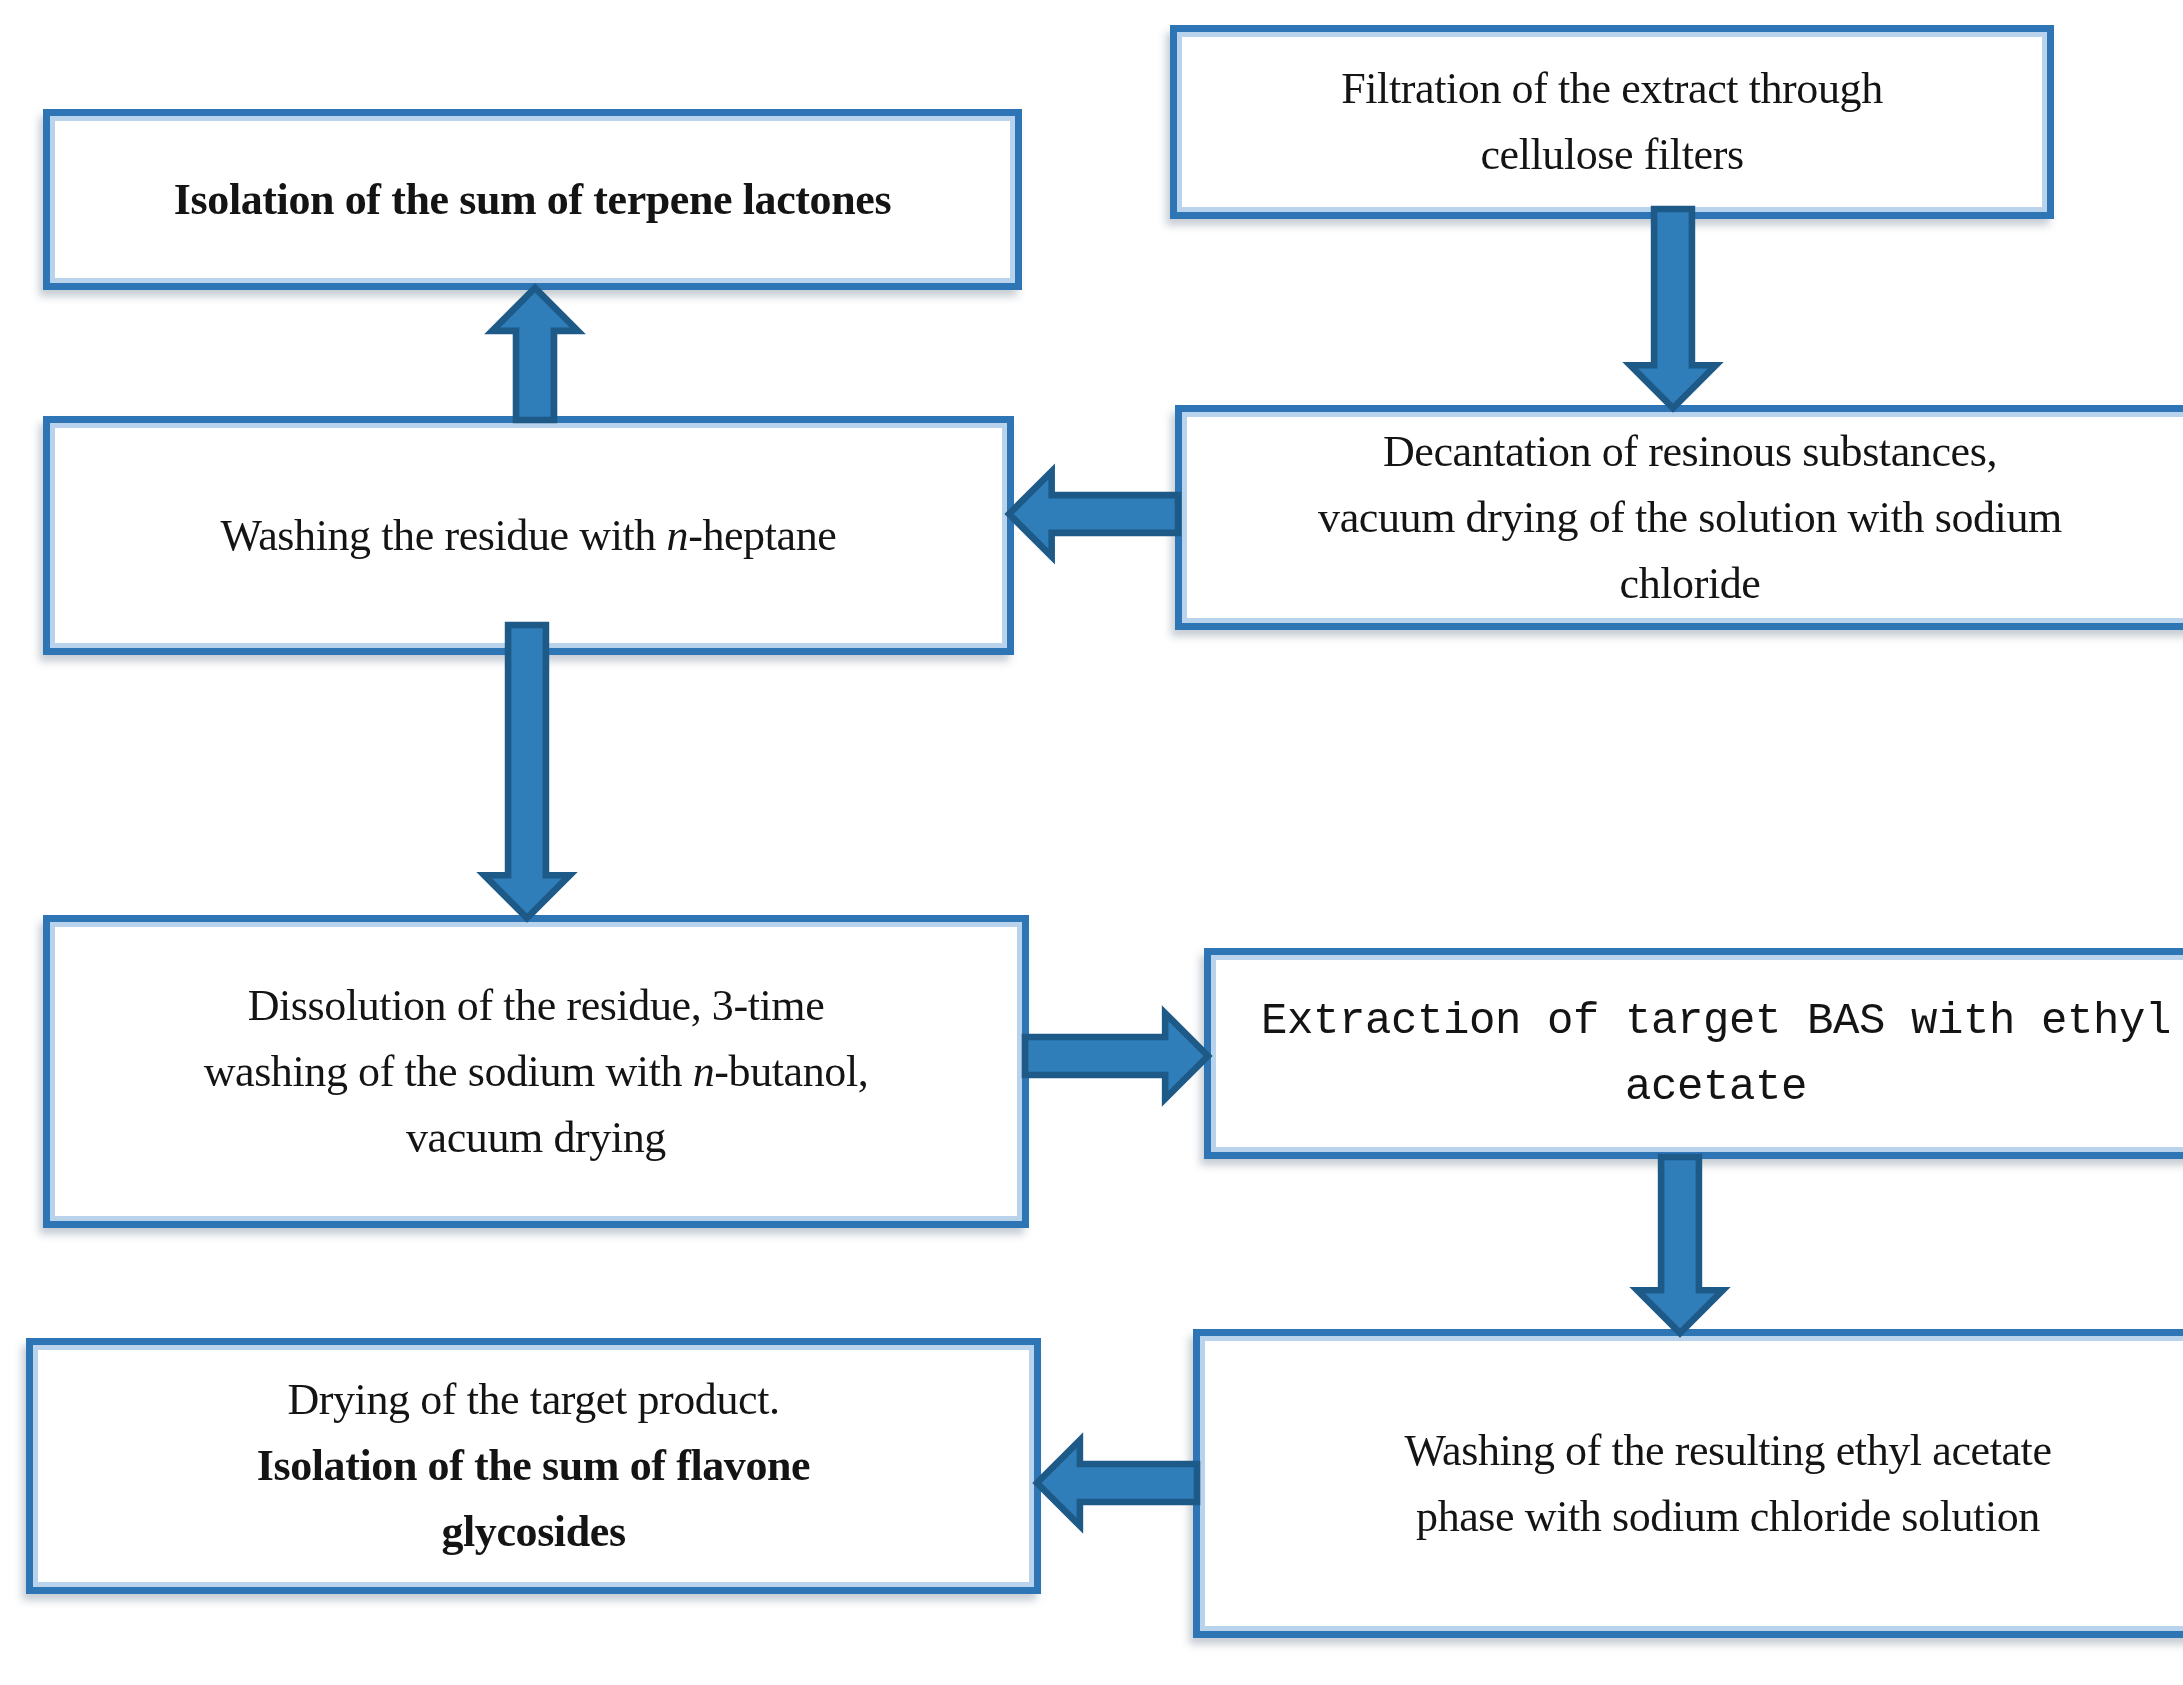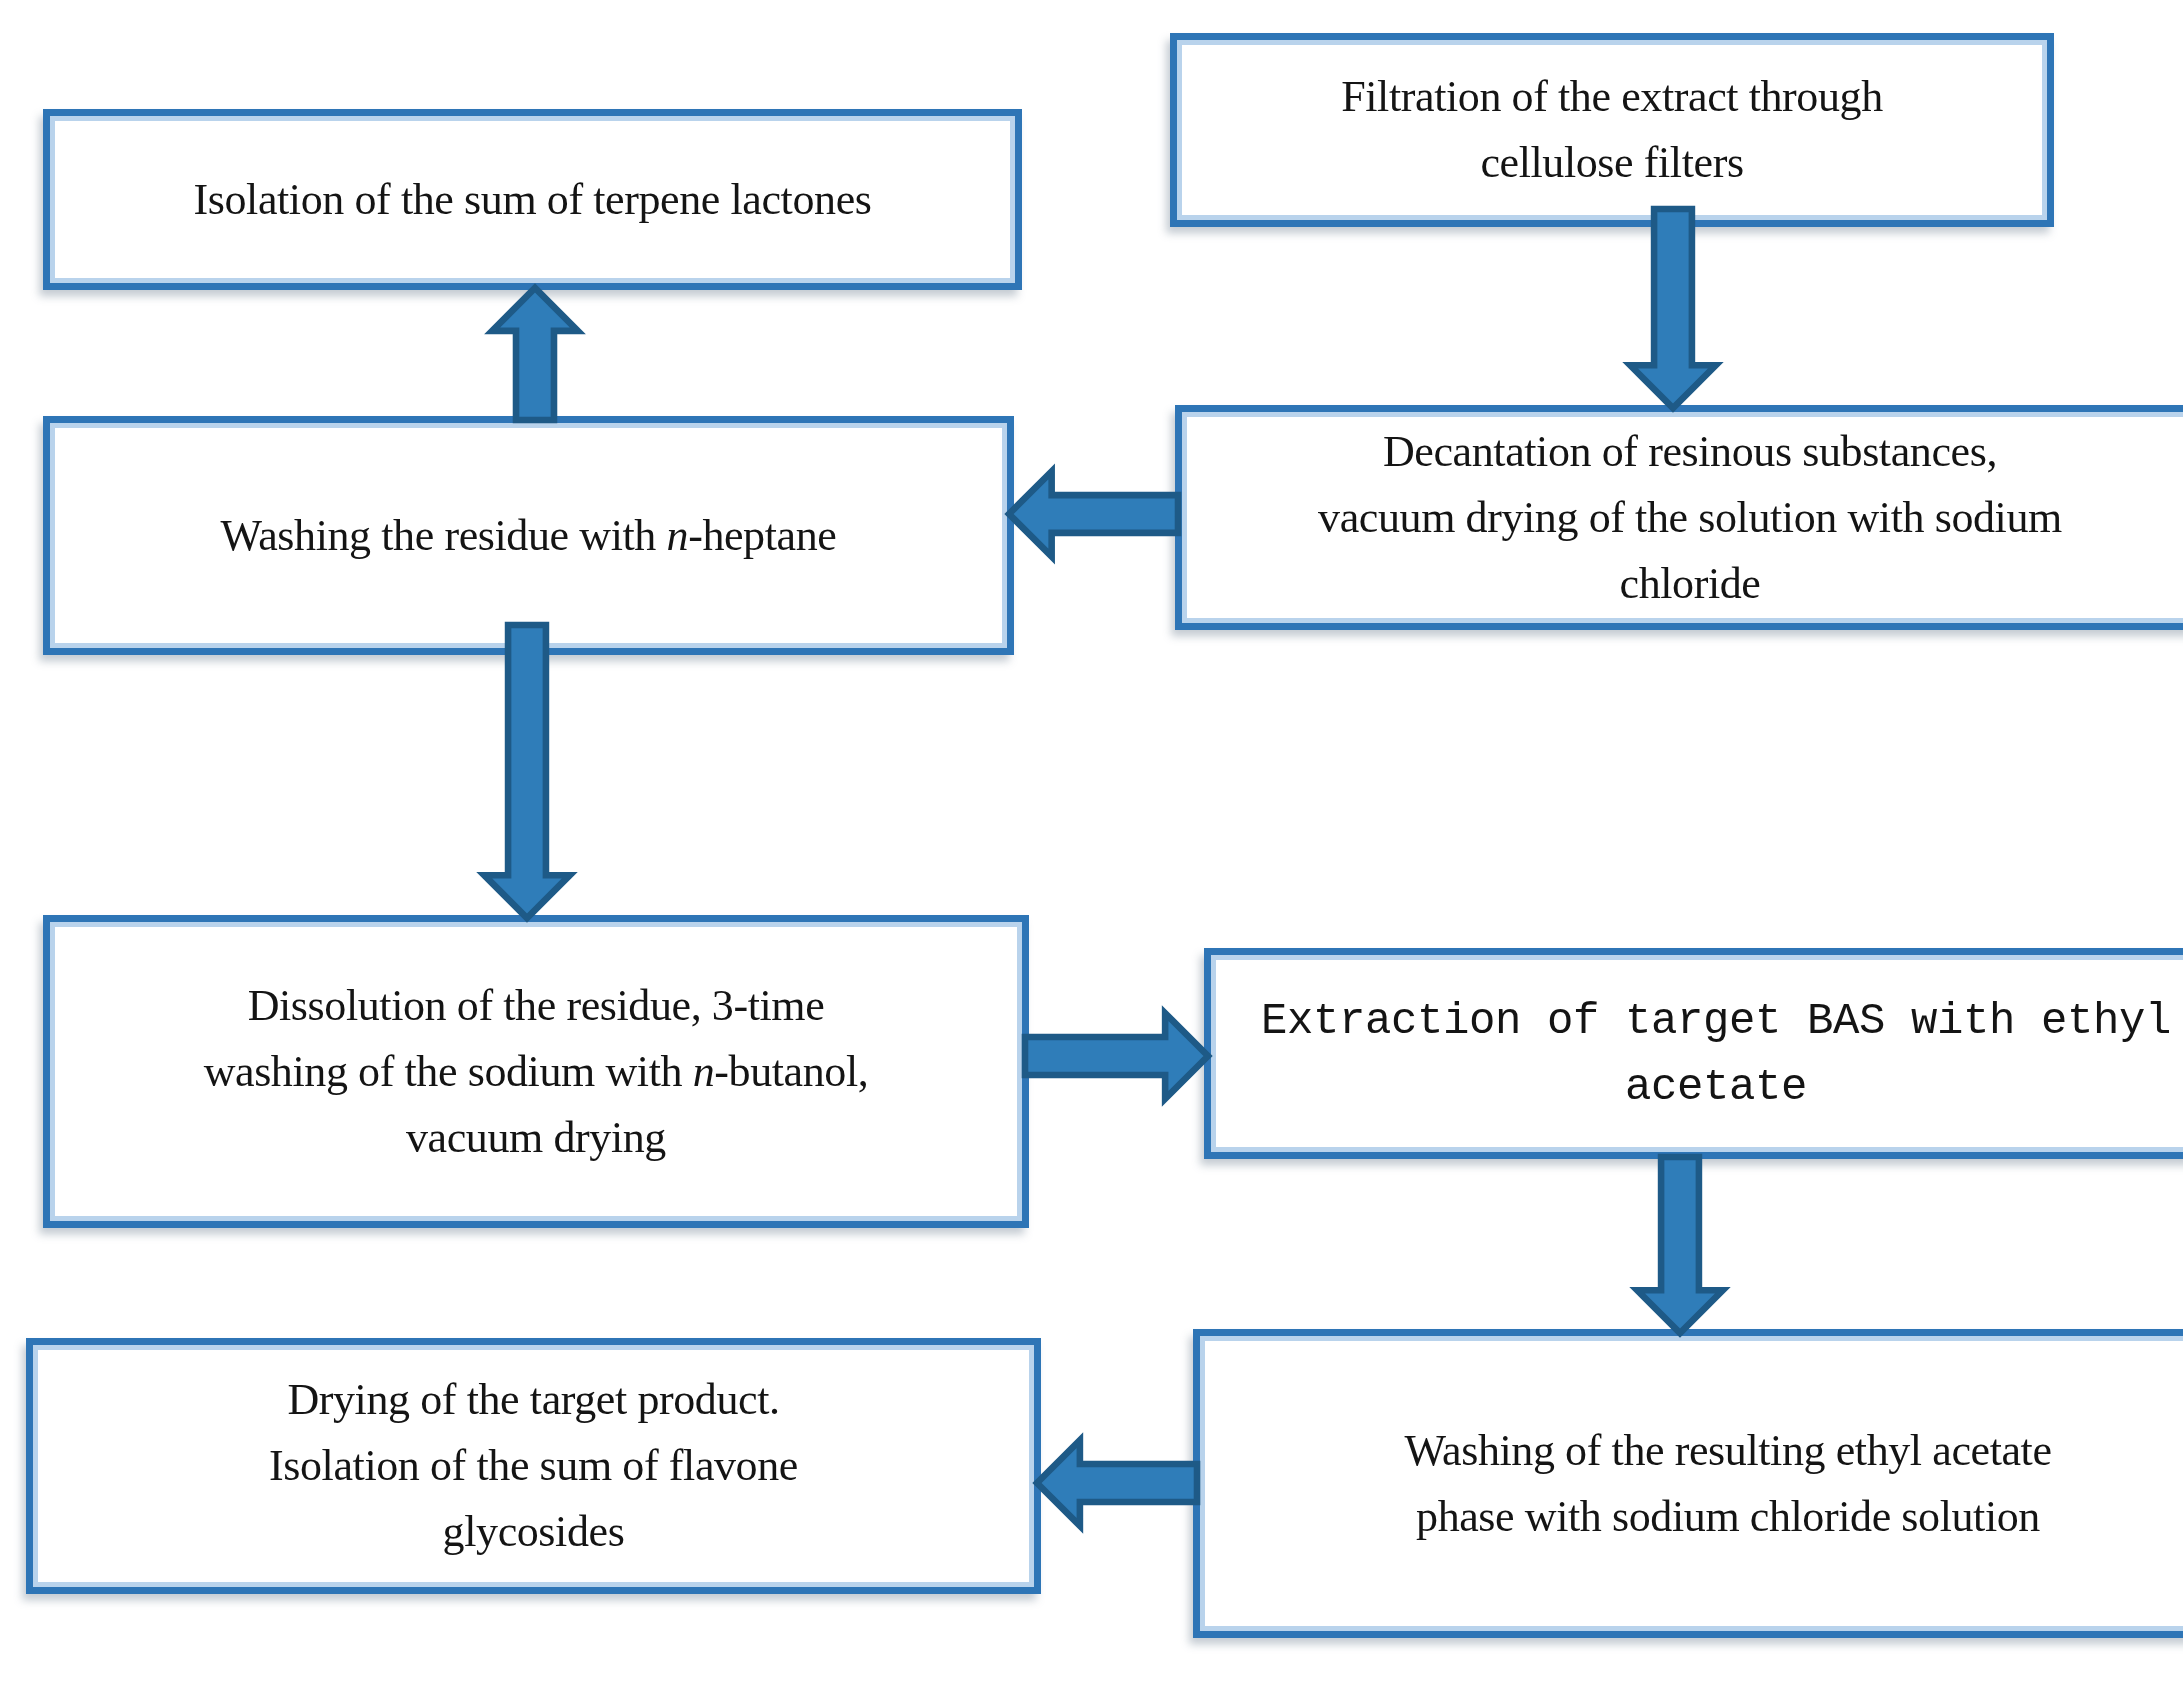--- a/index.html
+++ b/index.html
@@ -35,26 +35,26 @@
     justify-content:center;
     text-align:center;
   }
   .box-text{
     color:var(--text);
     font-size:44px;
     letter-spacing:-0.4px;
     padding:0 25px;
   }
   .box-text .line{line-height:1.5;white-space:nowrap;}
-  .box-text .b{font-weight:normal;}
+  .box-text .b{font-weight:bold;}
   .box-text .i{font-style:italic;}
 
   
   .box-isolation   {left:43px;  top:109px;  width:979px; height:181px;}
-  .box-filtration  {left:1170px;top:33px;   width:884px; height:194px;}
+  .box-filtration  {left:1170px;top:25px;   width:884px; height:194px;}
   .box-washing     {left:43px;  top:416px;  width:971px; height:239px;}
   .box-decantation {left:1175px;top:405px;  width:1030px; height:225px;text-align:center;}
   .box-dissolution {left:43px;  top:915px; width:986px; height:313px;}
   .box-extraction  {left:1204px;top:948px; width:1024px; height:211px;font-family:Liberation Mono, monospace;}
   .box-drying      {left:26px;  top:1338px; width:1015px; height:256px;}
   .box-washing-ea  {left:1193px;top:1329px; width:1070px; height:309px;}
 
   .arrow{position:absolute;overflow:visible;}
   .arrow polygon{
     fill:var(--arrow-fill);

